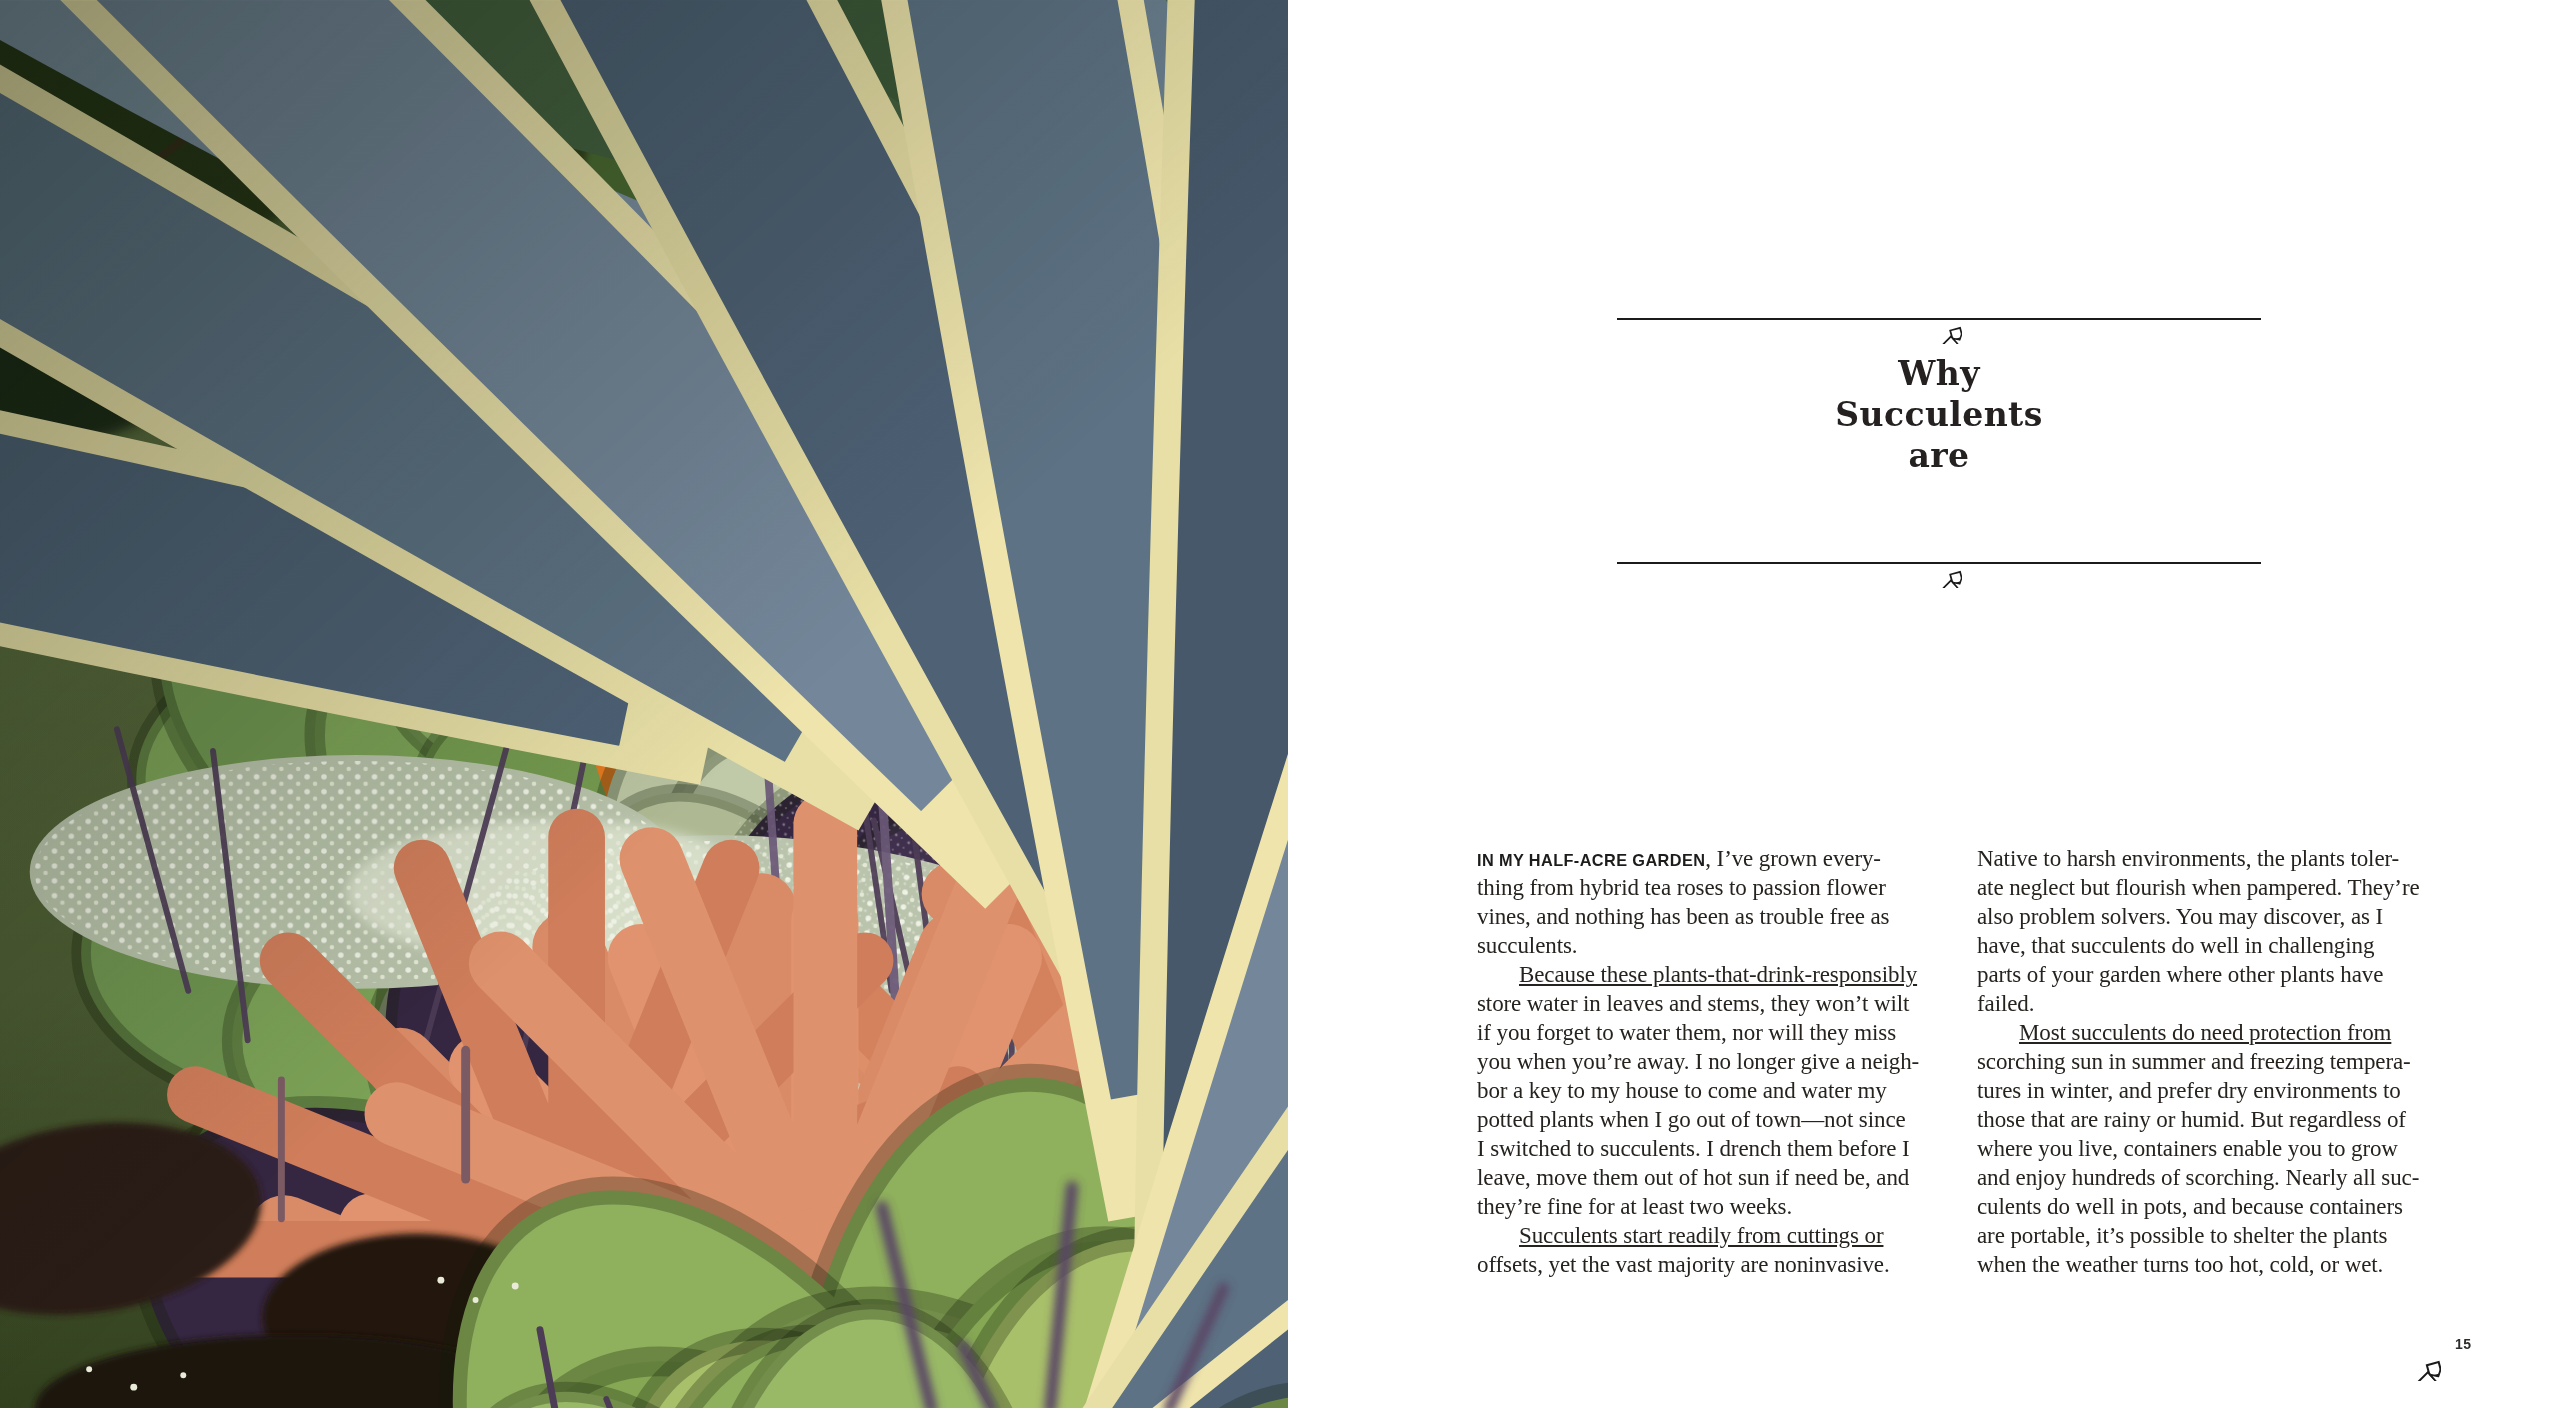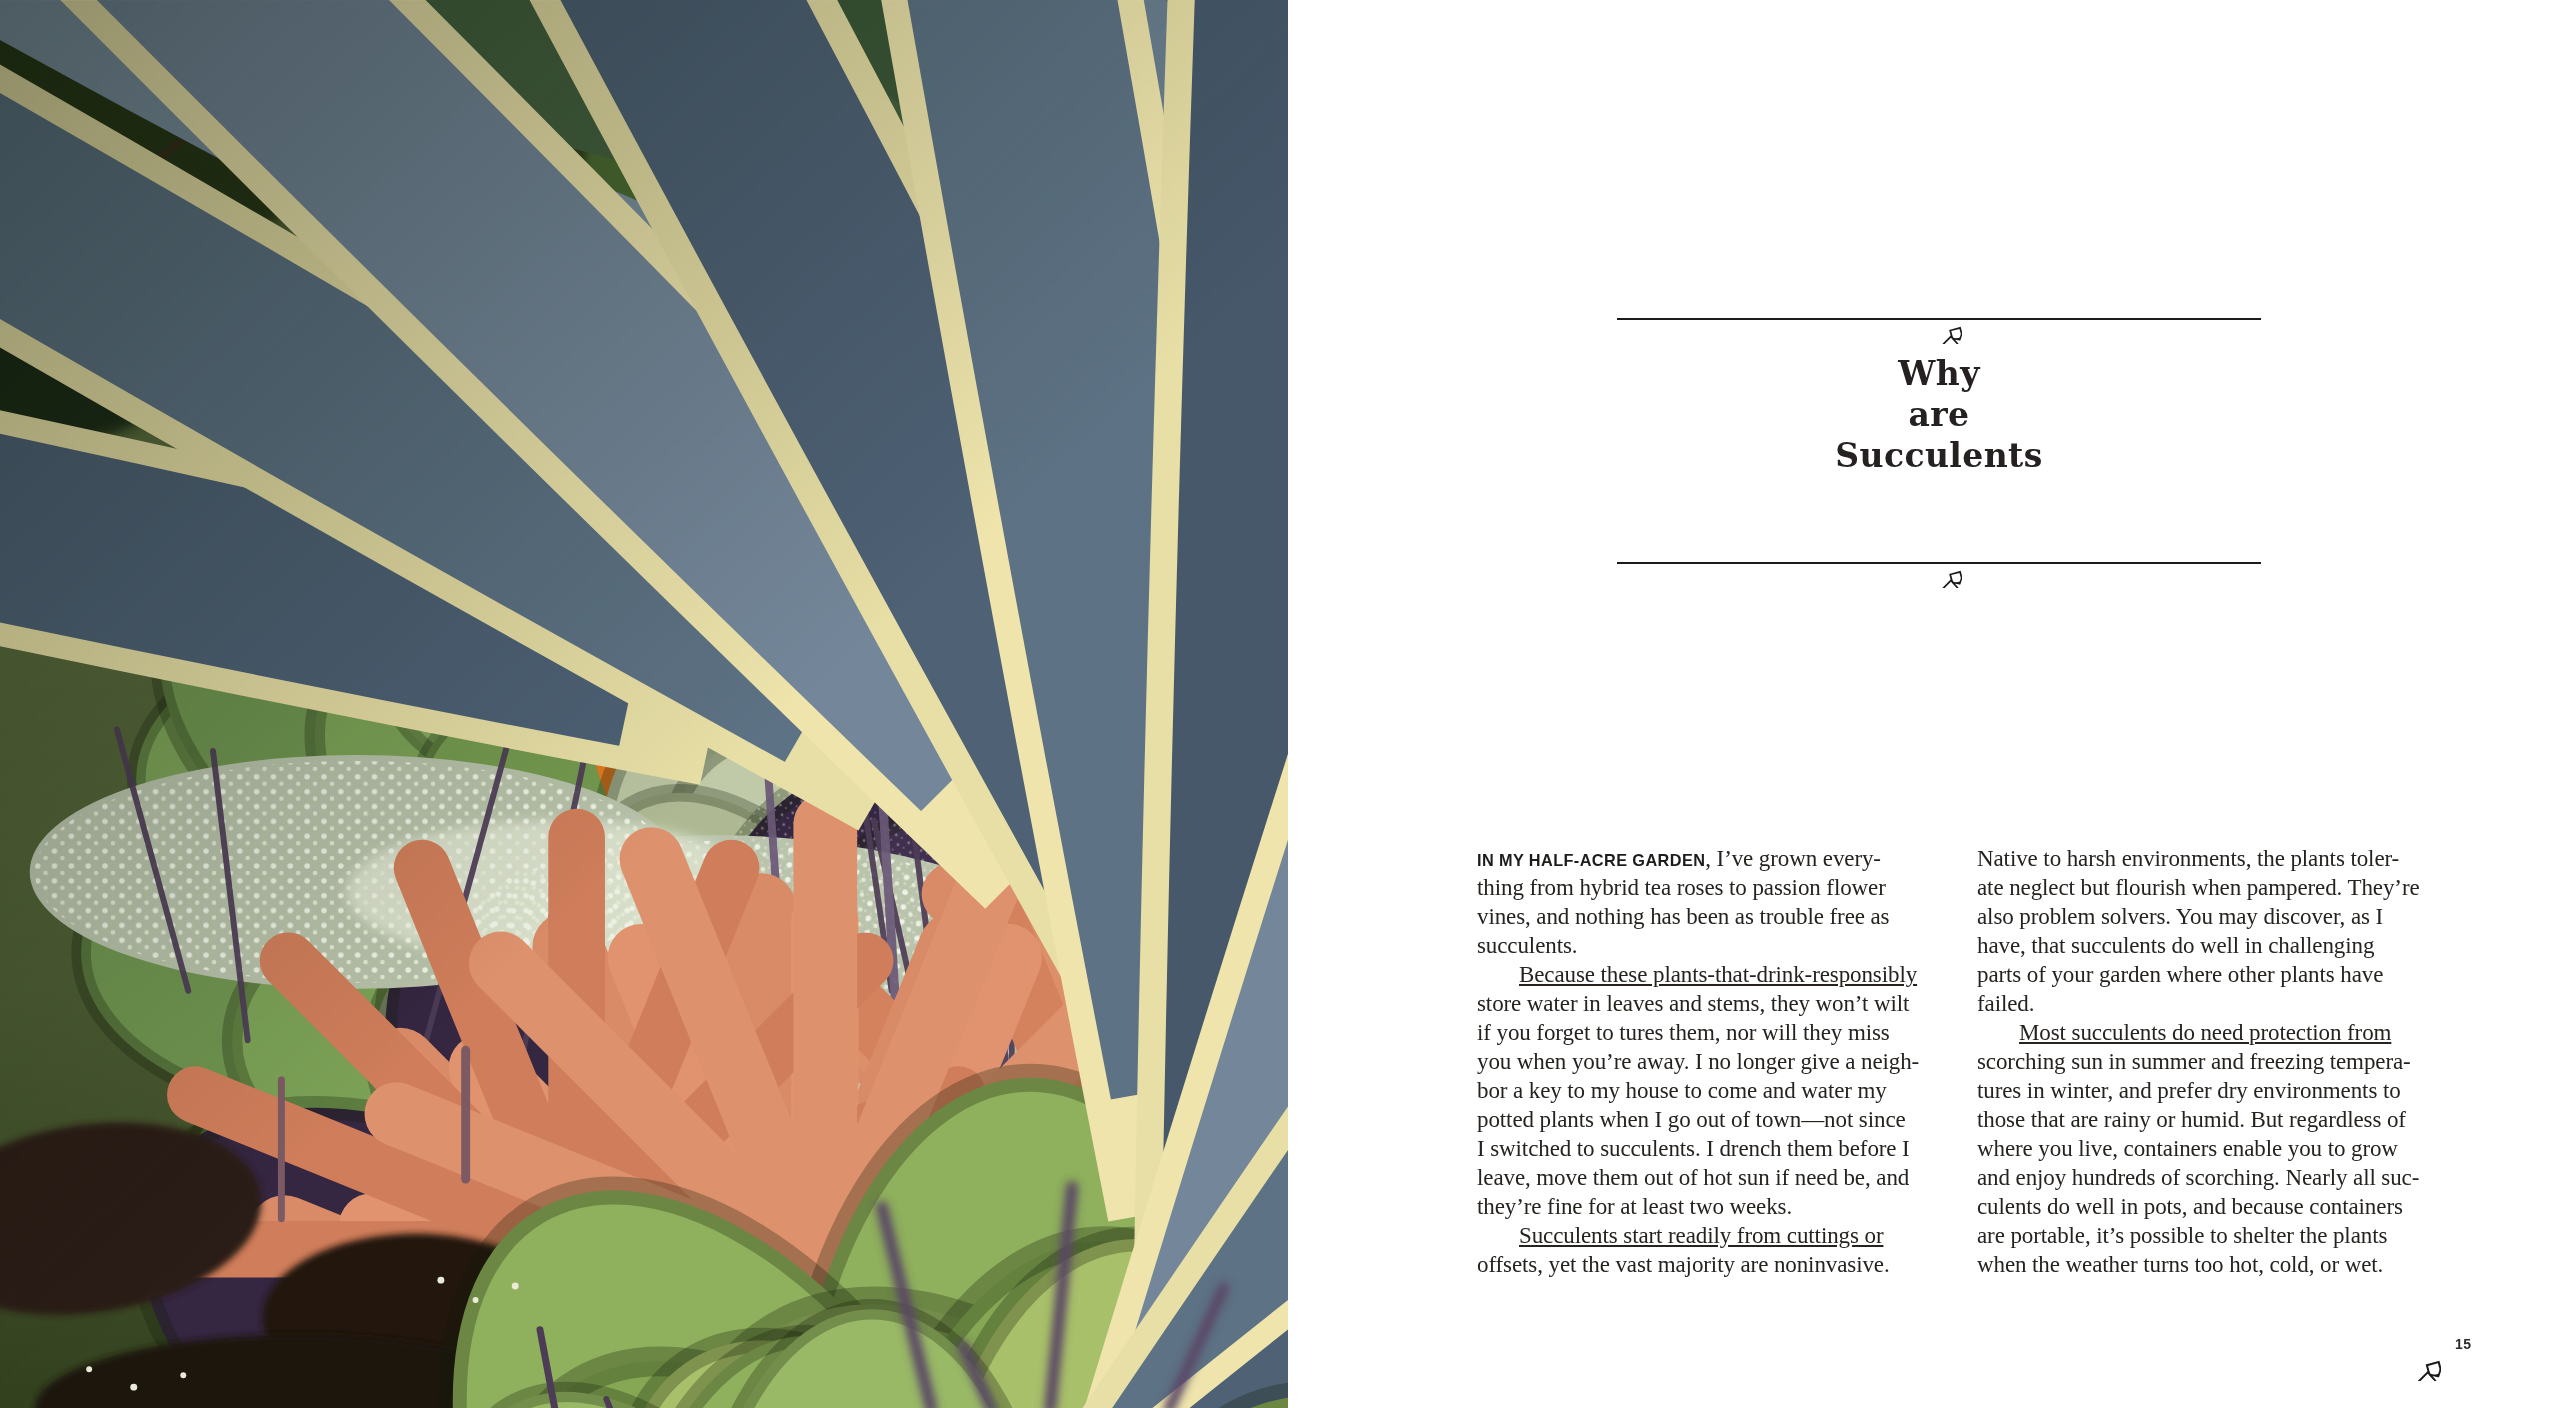--- a/index.html
+++ b/index.html
@@ -491,41 +491,41 @@
     <div class="rule-row rule-top">
       <span class="bar"></span>
       <svg width="46" height="50" viewBox="-27 -29 54 58">
           <use href="#orn"></use>
         </svg>
     </div>
 
     <div class="chapter-title">
 
     <div class="title-line">Why</div>
+        <div class="title-line">Succulents</div>
         <div class="title-line">are</div>
-        <div class="title-line">Succulents</div>
       </div>
 
     <div class="rule-row rule-bottom">
       <span class="bar"></span>
       <svg width="46" height="50" viewBox="-27 -29 54 58">
           <use href="#orn"></use>
         </svg>
     </div>
 
     <div class="col col-left">
       <div class="bodyline"><span class="lead">IN MY HALF-ACRE GARDEN</span><span>, I’ve grown every-</span></div>
       <div>
 
       <div class="bodyline">thing from hybrid tea roses to passion flower</div>
           <div class="bodyline">vines, and nothing has been as trouble free as</div>
           <div class="bodyline">succulents.</div>
           <div class="bodyline indent">Because these plants-that-drink-responsibly</div>
           <div class="bodyline">store water in leaves and stems, they won’t wilt</div>
-          <div class="bodyline">if you forget to tures them, nor will they miss</div>
+          <div class="bodyline">if you forget to water them, nor will they miss</div>
           <div class="bodyline">you when you’re away. I no longer give a neigh-</div>
           <div class="bodyline">bor a key to my house to come and water my</div>
           <div class="bodyline">potted plants when I go out of town—not since</div>
           <div class="bodyline">I switched to succulents. I drench them before I</div>
           <div class="bodyline">leave, move them out of hot sun if need be, and</div>
           <div class="bodyline">they’re fine for at least two weeks.</div>
           <div class="bodyline indent">Succulents start readily from cuttings or</div>
           <div class="bodyline">offsets, yet the vast majority are noninvasive.</div>
         </div>
     </div>

